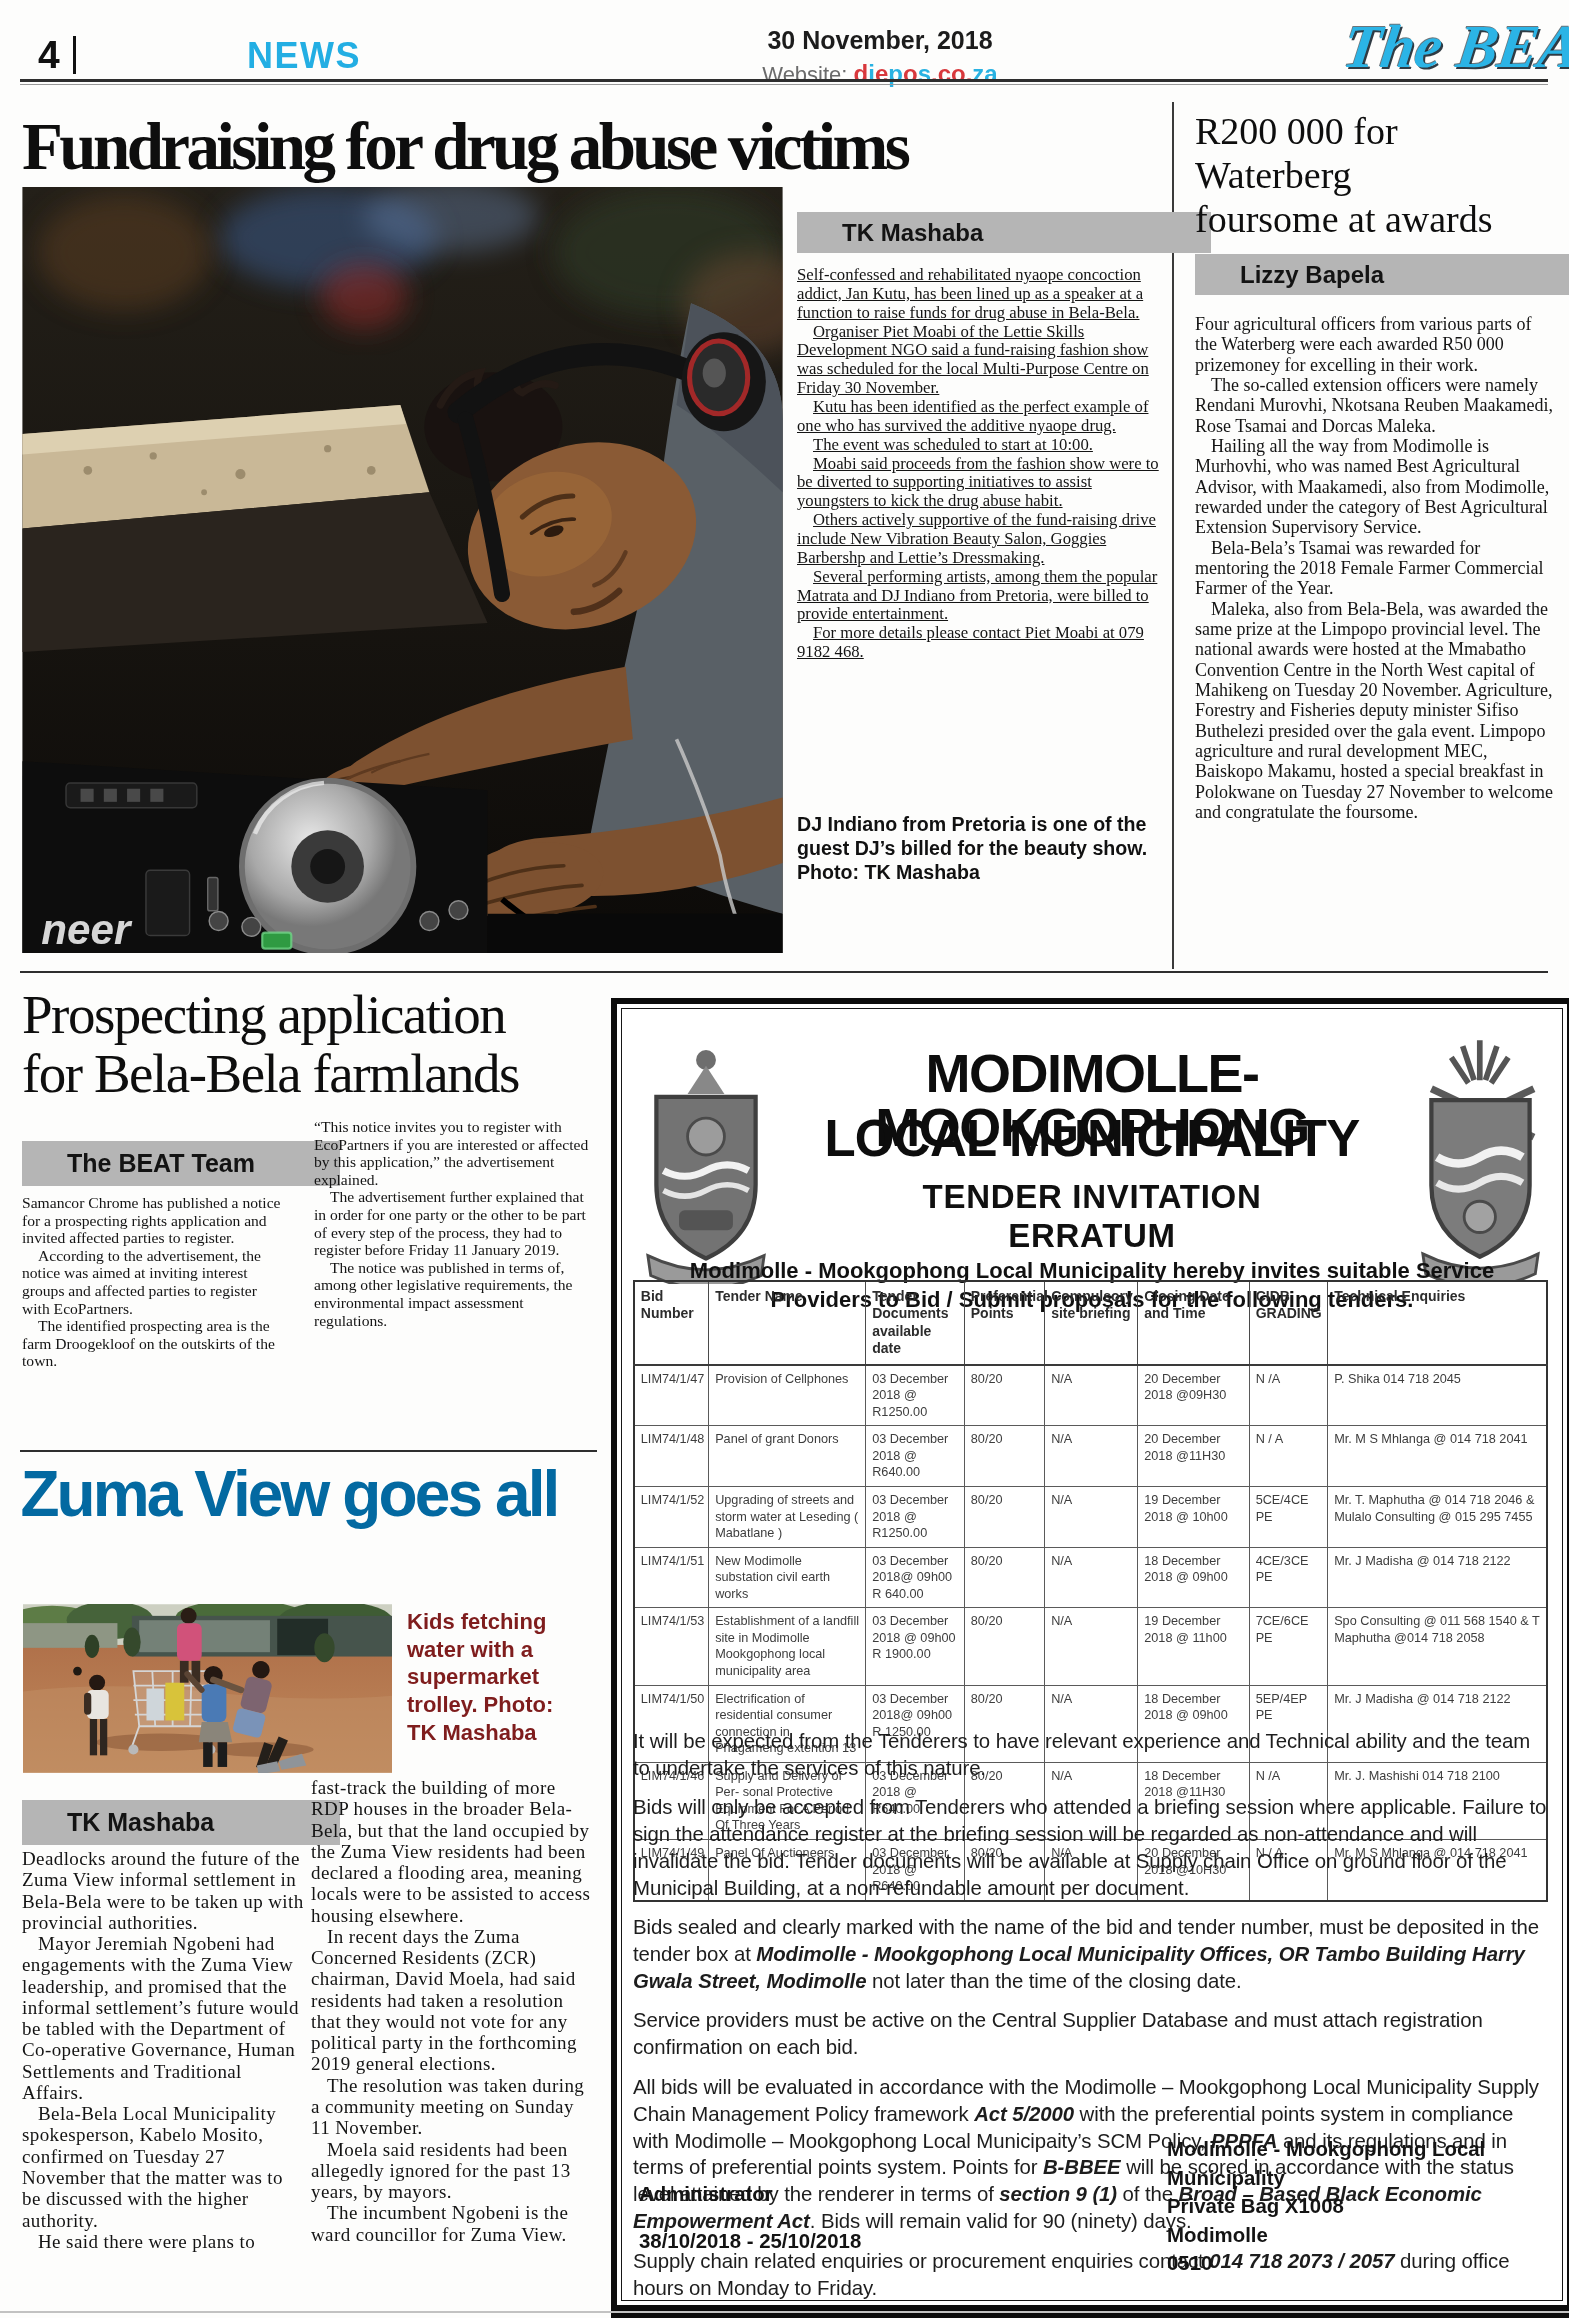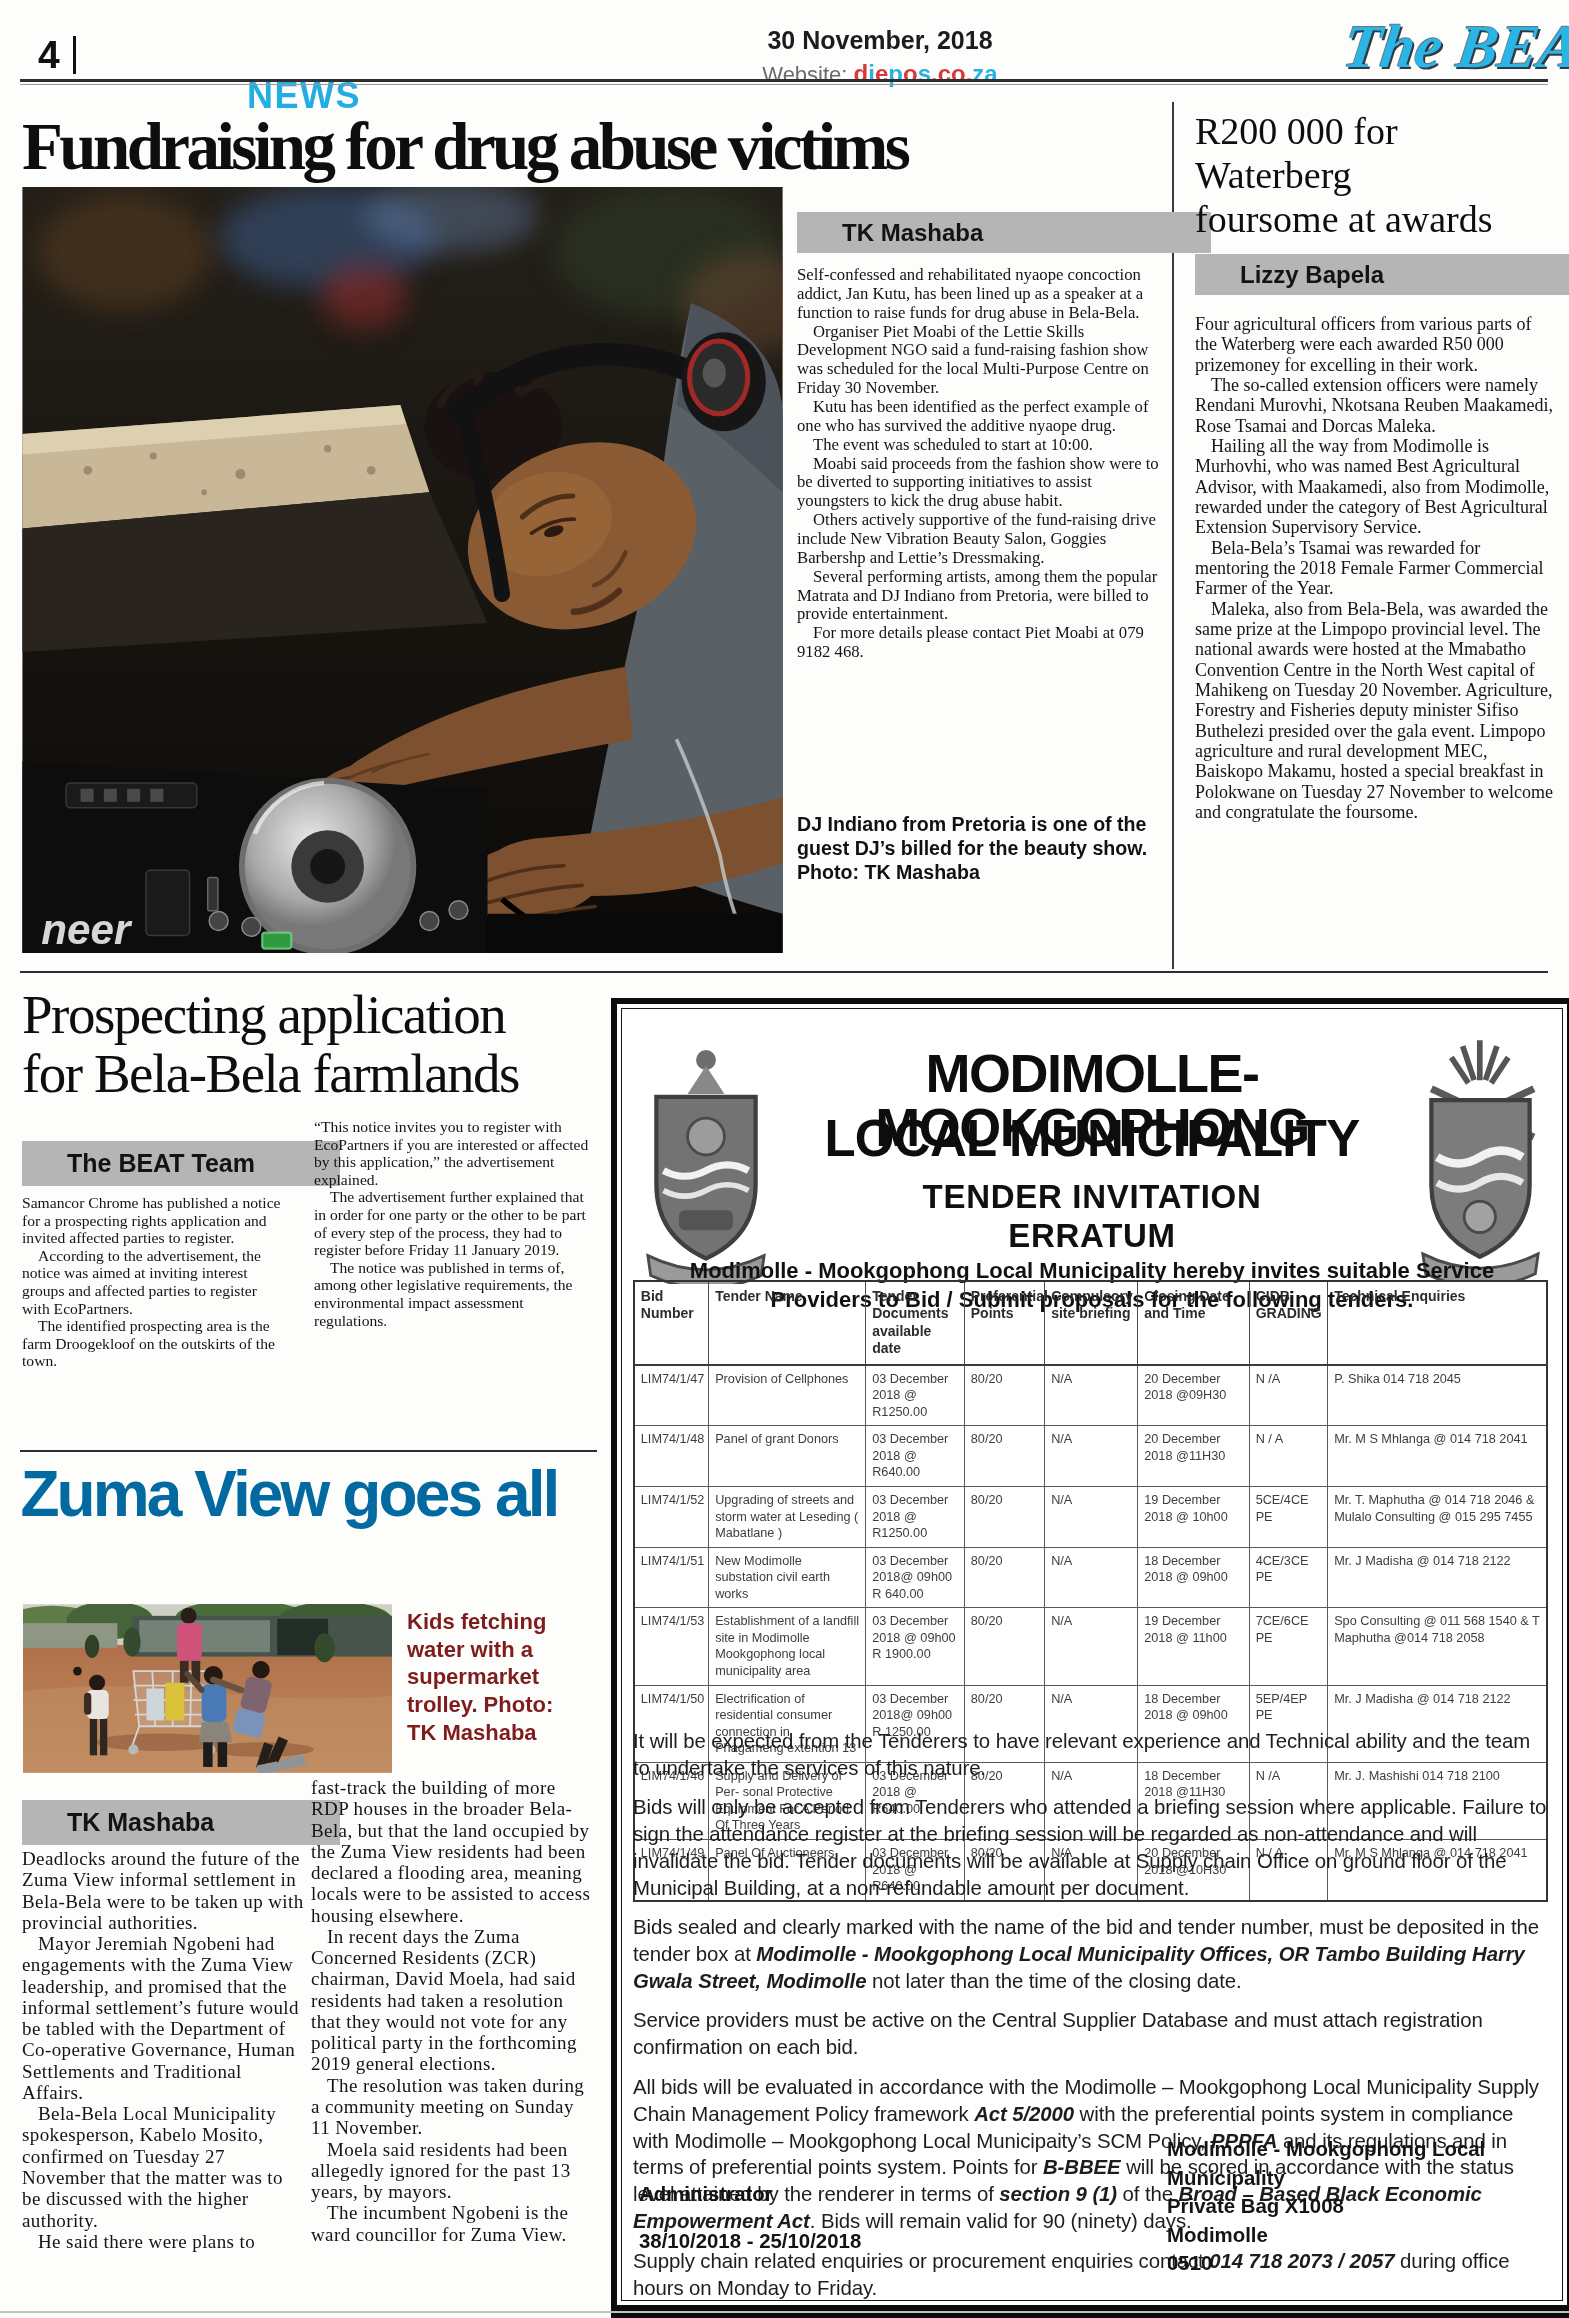--- a/index.html
+++ b/index.html
@@ -3,21 +3,21 @@
 <meta charset="utf-8">
 <style>
   html,body{margin:0;padding:0;background:#d9d9d9;}
   #page{position:relative;width:1569px;height:2319px;margin:0 auto;background:#fdfdfc;overflow:hidden;
         font-family:"Liberation Serif",serif;color:#141414;}
   .abs{position:absolute;}
 
   
   .pageno{font:700 39px/1 "Liberation Sans",sans-serif;color:#111;}
   .pageno-bar{display:inline-block;width:3.6px;height:38px;background:#111;margin-left:13px;vertical-align:-5.8px;}
-  .section{font:700 36px/1 "Liberation Sans",sans-serif;color:#23aee3;letter-spacing:1.5px;margin-top:40px;}
+  .section{font:700 36px/1 "Liberation Sans",sans-serif;color:#23aee3;letter-spacing:1.5px;}
   .date-line{font:700 25px/1 "Liberation Sans",sans-serif;color:#1c1c1c;text-align:center;}
   .site-line{font:400 22px/1 "Liberation Sans",sans-serif;color:#6b6b6b;text-align:center;margin-top:8.7px;}
   .site-line b{font-size:24px;font-weight:700;}
   .logo{font:700 61px/1 "Liberation Serif",serif;font-style:italic;color:#2bb4e6;
         transform:skewX(-8deg);text-shadow:2.2px 2.2px 0 rgba(10,25,35,.85), -0.7px -0.7px 0 rgba(10,25,35,.6);
         white-space:nowrap;}
   .rule-h{background:#2e2e2e;}
   .rule-h.thin{background:#999;}
 
   
@@ -27,21 +27,21 @@
   .h-zuma{font:800 64px/1.08 "Liberation Sans",sans-serif;letter-spacing:-2.9px;color:#0369a1;}
 
   
   .byline{background:#b5b5b5;color:#131313;font:700 25px/45px "Liberation Sans",sans-serif;
           padding-left:45px;height:45px;overflow:hidden;margin-top:17px;}
   .byline.sm{font:700 24px/41px "Liberation Sans",sans-serif;height:41px;}
 
   
   .bodycol p{margin:0;text-align:left;}
   .bodycol p + p{text-indent:16px;}
-  .lead-body p{font:400 16.7px/1.13 "Liberation Serif",serif;}
+  .lead-body p{font:400 16.7px/1.13 "Liberation Serif",serif;text-decoration:underline;}
   .awards-body p{font:400 18px/1.13 "Liberation Serif",serif;}
   .pros-body p{font:400 15.6px/1.13 "Liberation Serif",serif;}
   .zuma-body p{font:400 19px/1.12 "Liberation Serif",serif;letter-spacing:0.4px;}
   .caption-lead{font:700 19.6px/1.22 "Liberation Sans",sans-serif;color:#111;}
   .caption-zuma{font:700 22px/1.26 "Liberation Sans",sans-serif;color:#7f1d1d;}
   .v-rule{background:#3a3a3a;width:2.2px;}
 
   
   .adbox{border:6.5px solid #0c0c0c;border-bottom-width:13px;background:#fff;}
   .adbox-inner{position:absolute;left:4.4px;right:4.4px;top:4.4px;bottom:4.4px;border:1.5px solid #161616;}

